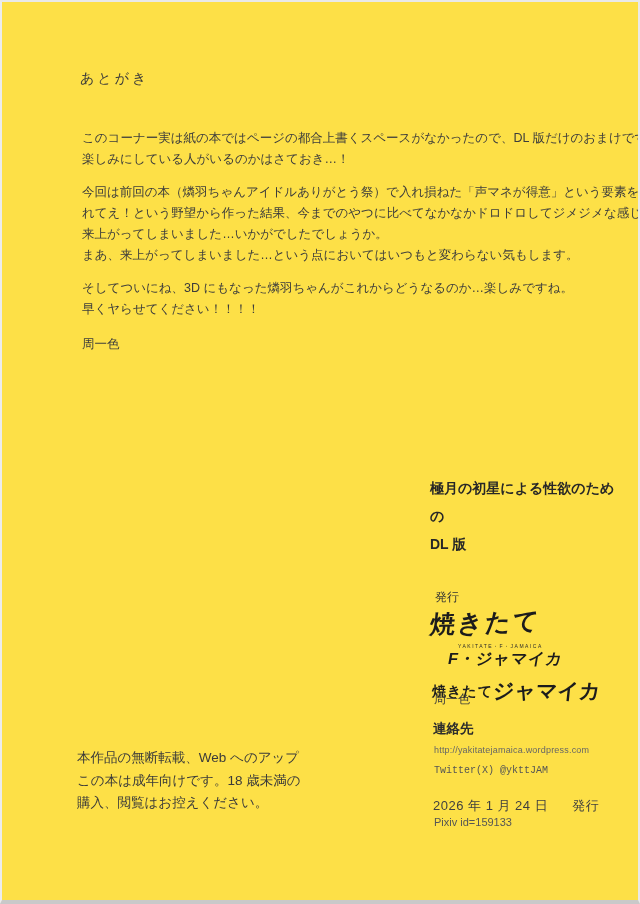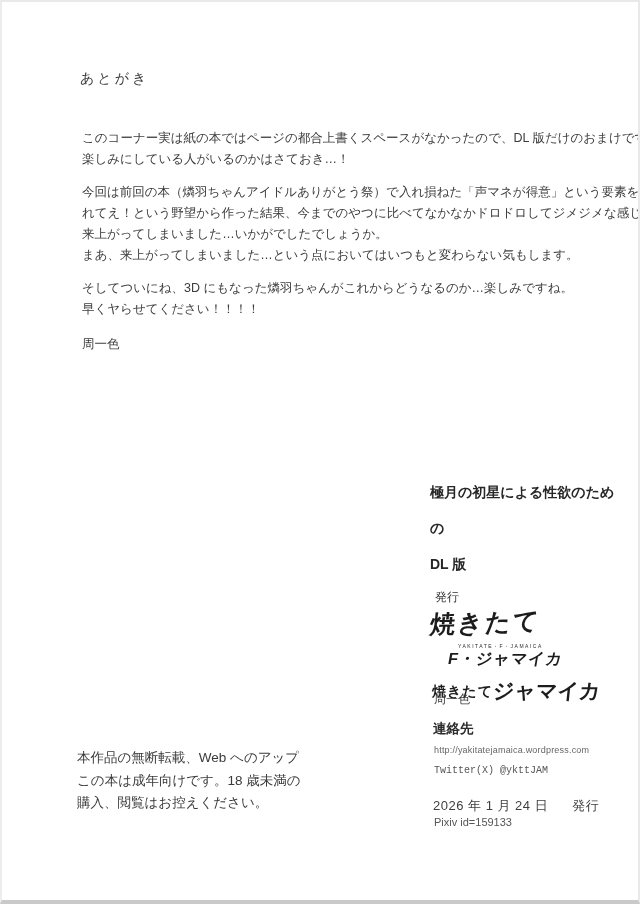--- a/index.html
+++ b/index.html
@@ -1,20 +1,20 @@
 <!DOCTYPE html>
 <html lang="ja"><head>
 <meta charset="utf-8">
 <style>
   html,body{margin:0;padding:0;background:#9a9a9a;}
   .page{
     position:relative;
     width:640px;height:904px;
     box-sizing:border-box;
-    background:#ffffff;
+    background:#fde047;
     border-top:2px solid #e9e9e9;
     border-left:2px solid #ececec;
     border-right:2px solid #e9e9e9;
     border-bottom:4px solid #c9c9c9;
     overflow:hidden;
     font-family:"Liberation Sans","DejaVu Sans",sans-serif;
     color:#3c3c3c;
   }
   .heading{
     position:absolute;left:78px;top:68px;
@@ -23,21 +23,21 @@
   .afterword{
     position:absolute;left:80px;top:126px;width:505px;
     font-size:12.5px;line-height:21px;color:#3c3c3c;
   }
   .afterword .para{margin:0 0 12px 0;}
   .afterword .line{white-space:nowrap;}
   .signature{margin-top:14px;}
 
   .title-block{
     position:absolute;left:428px;top:472px;width:190px;
-    font-size:14px;font-weight:bold;line-height:36px;color:#272727;
+    font-size:14px;font-weight:bold;line-height:28px;color:#272727;
   }
 
   .publisher-label{
     position:absolute;left:433px;top:587px;
     font-size:12px;color:#333;
   }
   .logo{
     position:absolute;left:430px;top:606px;width:180px;color:#1c1c1c;
   }
   .logo-main{

